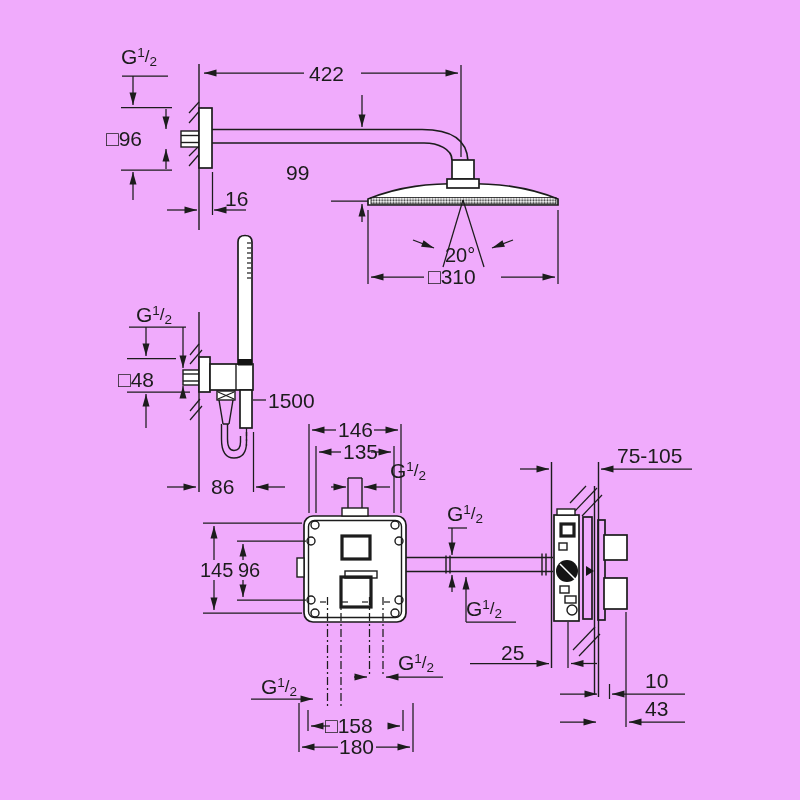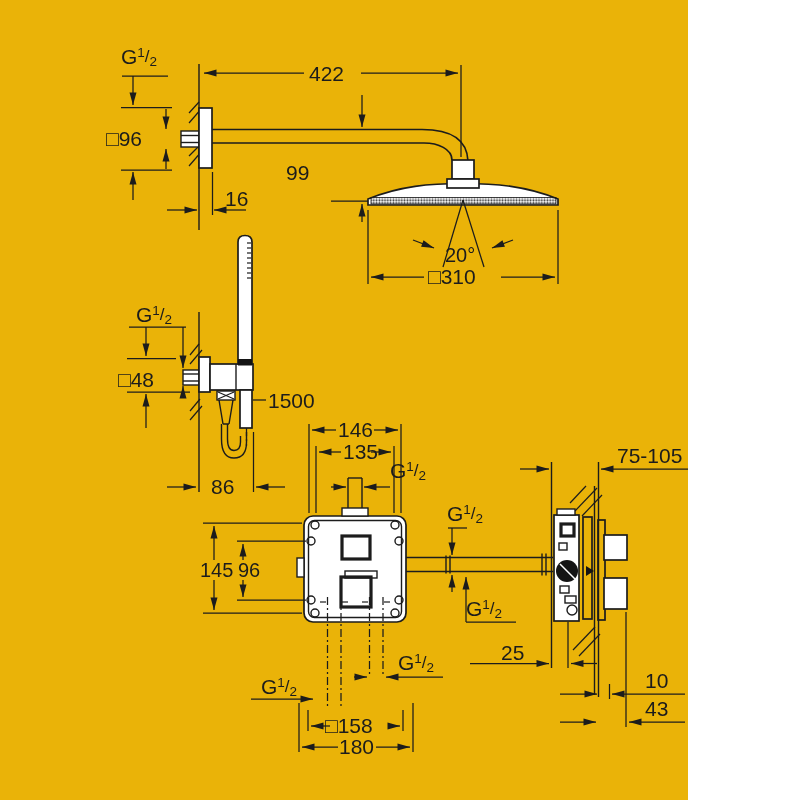--- a/index.html
+++ b/index.html
@@ -1,16 +1,16 @@
 <!DOCTYPE html>
 <html><head>
 <meta charset="utf-8">
 <style>
   html,body{margin:0;padding:0;background:#fff;}
-  #stage{position:relative;width:688px;height:800px;background:#eab308;overflow:hidden;}
+  #stage{position:relative;width:800px;height:800px;background:#f0abfc;overflow:hidden;}
   svg{position:absolute;left:0;top:0;}
   svg .t{font-family:"Liberation Sans",sans-serif;font-size:21px;fill:#1c1c1c;}
   svg .ts{font-size:20px;}
   svg .fr-n,svg .fr-d{font-size:13.5px;}
   svg .fr-s{font-size:17px;}
   svg line,svg path,svg rect,svg circle,svg polyline{stroke:#1c1c1c;fill:none;stroke-linecap:butt;}
   svg .o{stroke-width:1.7;}
   svg .o2{stroke-width:1.4;}
   svg .k{stroke-width:3.2;}
   svg .d{stroke-width:1.25;}

